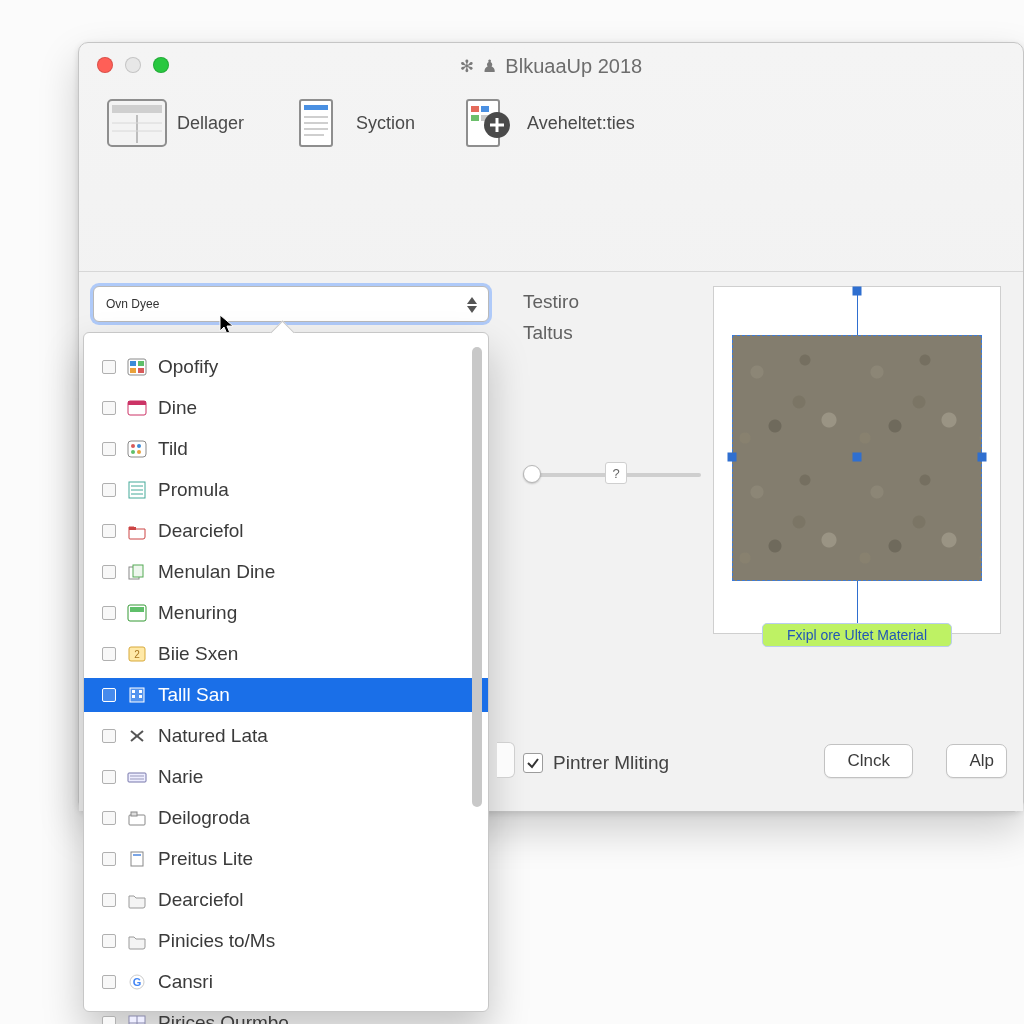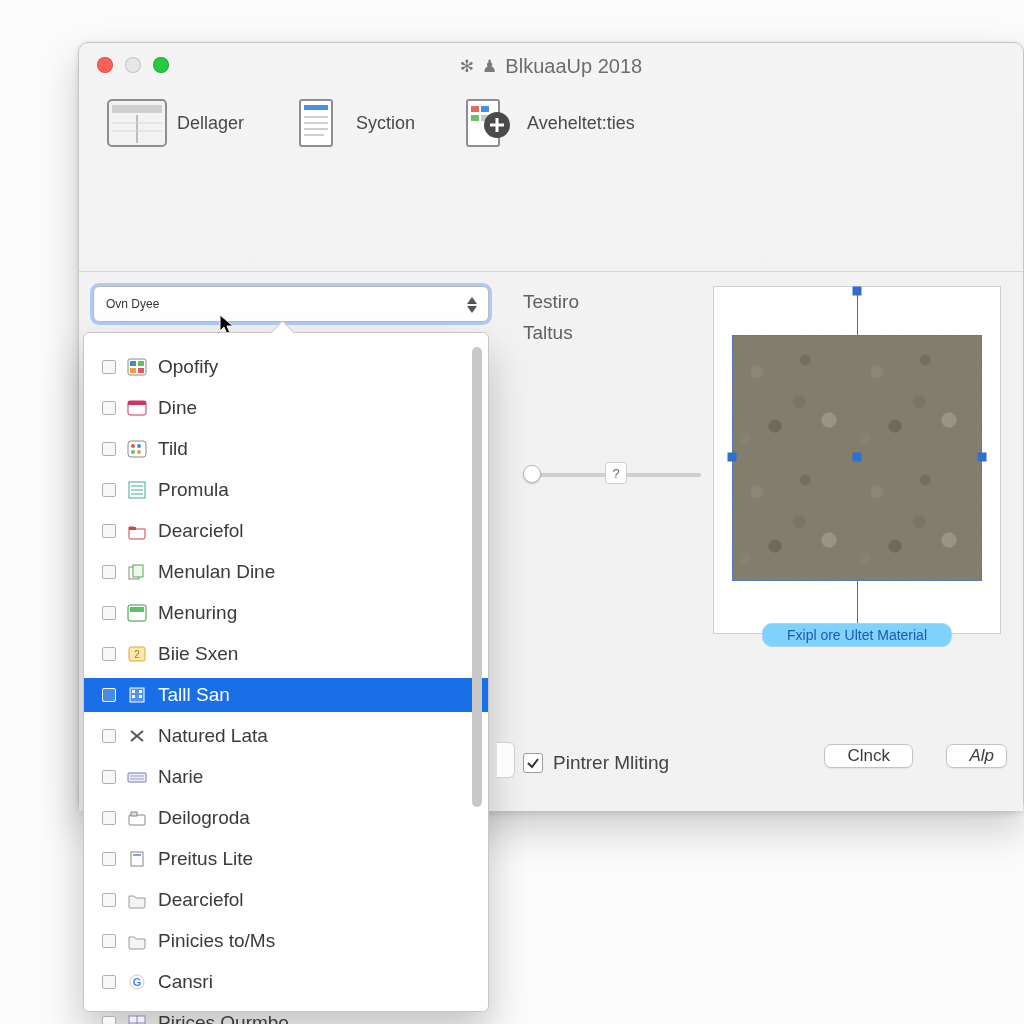--- a/index.html
+++ b/index.html
@@ -104,45 +104,45 @@
   .guide-h{ position:absolute; top:170px; left:18px; right:18px; height:0; border-top:1.5px solid #2f6fd0;}
   .handle{ width:9px; height:9px; background:#2f6fd0; position:absolute; transform:translate(-50%,-50%); }
   .h1{ left:50%; top:4px;} .h2{ left:50%; bottom:-1px; transform:translate(-50%,50%);} 
   .h3{ left:18px; top:170px; transform:translate(-50%,-50%);} 
   .h4{ right:18px; top:170px; transform:translate(50%,-50%);} 
   .h5{ left:50%; top:170px;}
 
   .preview-caption{
     position:absolute; left:50%; transform:translateX(-50%);
     bottom:-14px; padding:3px 24px; font-size:14px; color:#2256b6;
-    background:#7dd3fc; border:1px solid #b9cdef; border-radius:10px;
+    background:#bef264; border:1px solid #b9cdef; border-radius:5px;
     white-space:nowrap;
   }
 
   .slider{
     position:absolute; left:444px; top:192px; width:178px; height:20px;
   }
   .slider .track{ position:absolute; left:0; right:0; top:9px; height:4px; background:#cfcfcf; border-radius:3px;}
   .slider .knob{ position:absolute; left:0; top:1px; width:18px; height:18px; background:#fff; border:1px solid #b7b7b7; border-radius:50%; box-shadow:0 1px 2px rgba(0,0,0,.2);}
   .slider .val{ position:absolute; left:82px; top:-2px; width:22px; height:22px; border:1px solid #cfcfcf; border-radius:3px; background:#fff; font-size:13px; color:#666; display:flex; align-items:center; justify-content:center;}
 
   .checkbox-row{
     position:absolute; left:444px; top:480px; display:flex; align-items:center; gap:10px; font-size:19px; color:#434343;
   }
   .checkbox{ width:20px; height:20px; border:1px solid #9c9c9c; border-radius:3px; background:#fff; display:flex; align-items:center; justify-content:center;}
   .checkbox svg{ width:14px; height:14px; }
 
   .btn{
-    position:absolute; top:472px; height:24px; padding:0 22px;
+    position:absolute; top:472px; height:34px; padding:0 22px;
     background:#fff; border:1px solid #c2c2c2; border-radius:7px;
     font-size:17px; color:#3b3b3b; display:flex; align-items:center;
     box-shadow: 0 1px 1px rgba(0,0,0,.06);
   }
   .btn1{ right:110px; }
-  .btn2{ right:16px; padding-right:12px;font-style:italic;}
+  .btn2{ right:16px; padding-right:12px;}
 
   
   .hidden-edge{
     position:absolute; left:418px; top:470px; width:18px; height:36px;
     border:1px solid #cfcfcf; border-left:none; border-radius:0 6px 6px 0; background:#fbfbfb;
   }
 
 </style>
 </head>
 <body>

